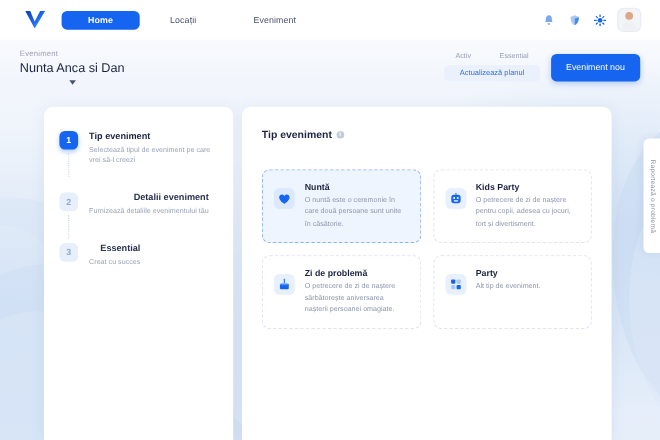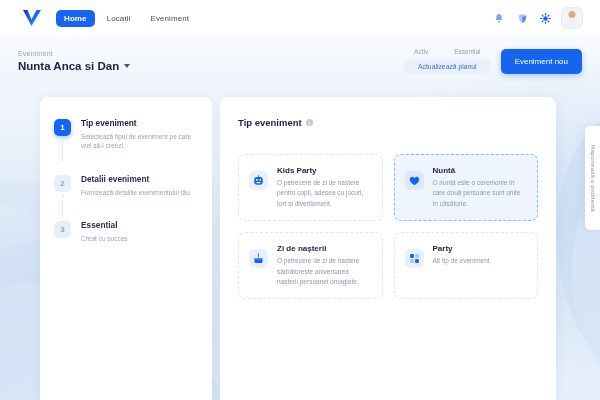--- a/index.html
+++ b/index.html
@@ -21,39 +21,39 @@
   
   .topbar {
     position: absolute; top: 0; left: 0; right: 0; height: 36px;
     background: #ffffff;
     display: flex; align-items: center; padding: 0 12px;
     z-index: 5;
   }
   .logo { width: 26px; height: 22px; margin-left: 8px; margin-right: 10px; display:flex; align-items:center; }
   .navlinks { display: flex; align-items: center; gap: 4px; }
   .navlink {
-    font-size: 8px; color: #47506b; padding: 4px 8px; border-radius: 5px;
+    font-size: 8px; color: #47506b; padding: 4px 24px; border-radius: 5px;
     letter-spacing: .1px; white-space: nowrap;
   }
   .navlink.active { background: #1565f0; color: #ffffff; font-weight: 600; }
   .topright { margin-left: auto; display: flex; align-items: center; gap: 11px; padding-right: 6px; }
   .ticon { width: 12px; height: 12px; display: flex; align-items: center; justify-content: center; }
   .avwrap { position: relative; width:20px; height:20px; border-radius:5px; overflow:hidden; background:#f3f4f7; box-shadow:0 0 0 1px #e7eaf1; }
   .avwrap .sh { position:absolute; left:50%; transform:translateX(-50%); }
   .avwrap .ahead { top:3px; width:7px; height:7px; border-radius:50%; background:#dba988; }
   .avwrap .atorso { bottom:0; width:14px; height:9px; border-radius:7px 7px 0 0; background:#f0f1f4; }
 
   
   .subheader {
     position: absolute; top: 36px; left: 0; right: 0; height: 50px;
     display: flex; align-items: center; padding: 0 18px;
     z-index: 4;
   }
   .ev-label { font-size: 7px; color: #9aa3b8; margin-bottom: 3px; letter-spacing: .2px; }
-  .ev-title { font-size: 11.5px; font-weight: 700; color: #1b2340; display: flex; align-items: center; gap: 5px; }
+  .ev-title { font-size: 11.5px; font-weight: 400; color: #1b2340; display: flex; align-items: center; gap: 5px; flex-direction: column; }
   .caret { border-left: 3.2px solid transparent; border-right: 3.2px solid transparent; border-top: 4px solid #4a5370; display:inline-block; }
   .sh-right { margin-left: auto; display: flex; align-items: center; gap: 10px; justify-content: space-between; }
   .plancol { display: flex; flex-direction: column; align-items: center; }
   .planrow { display: flex; align-items: center; gap: 26px; }
   .plan-k { font-size: 6.5px; color: #97a0b5; }
   .plan-v { font-size: 6.5px; color: #97a0b5; }
   .upgrade {
     margin-top: 4px; font-size: 6.8px; color: #2f6fe4; background: #eaf1fd;
     padding: 4px 14px; border-radius: 4px; white-space: nowrap;
   }
@@ -82,21 +82,21 @@
   .step { display: flex; gap: 10px; position: relative; }
   .step + .step { margin-top: 6px; }
   .bullet {
     width: 17px; height: 17px; border-radius: 5px; flex: 0 0 17px;
     display: flex; align-items: center; justify-content: center;
     font-size: 8px; font-weight: 700;
   }
   .bullet.on { background: #1565f0; color: #fff; box-shadow: 0 2px 5px rgba(21,101,240,.35); }
   .bullet.off { background: #e7effb; color: #8aa6d4; }
   .step-title { font-size: 8.3px; font-weight: 700; color: #1b2340; line-height: 1.2; }
-  .step-title.off { color: #28304d; }
+  .step-title.off { color: #28304d; text-align: right; }
   .step-desc { font-size: 6.5px; color: #9aa3b8; line-height: 1.45; margin-top: 3px; max-width: 120px; }
   .connector {
     position: absolute; left: 8px; width: 0; height: 22px;
     border-left: 1.2px dotted #cdd8ea;
   }
 
   
   .panel-title { font-size: 9.5px; font-weight: 700; color: #1b2340; display: flex; align-items: center; gap: 4px; }
   .info-dot {
     width: 7px; height: 7px; border-radius: 50%; background: #c2cbdc;
@@ -247,59 +247,59 @@
     </div>
 
     <div class="right-panel">
       <div class="panel-title">
         <span>Tip eveniment</span>
         <span class="info-dot">i</span>
       </div>
 
       <div class="cards">
 
+        <div class="card selected">
+          <div class="card-ico">
+            <svg width="11" height="10" viewBox="0 0 12 11">
+                <path d="M6 10.2 C6 10.2 0.8 7.2 0.8 3.9 C0.8 2.1 2.1 0.9 3.6 0.9 C4.7 0.9 5.6 1.6 6 2.4 C6.4 1.6 7.3 0.9 8.4 0.9 C9.9 0.9 11.2 2.1 11.2 3.9 C11.2 7.2 6 10.2 6 10.2 Z" fill="#1565f0"></path>
+              </svg>
+          </div>
+          <div>
+            <div class="card-name">Nuntă</div>
+            <div class="card-desc">O nuntă este o ceremonie în care două persoane sunt unite în căsătorie.</div>
+          </div>
+        </div>
+
         <div class="card">
           <div class="card-ico">
             <svg width="11" height="11" viewBox="0 0 12 12">
                 <rect x="1.4" y="2.2" width="9.2" height="8.4" rx="2.6" fill="#1565f0"></rect>
                 <circle cx="4.2" cy="5.4" r="1" fill="#fff"></circle>
                 <circle cx="7.8" cy="5.4" r="1" fill="#fff"></circle>
                 <rect x="3.8" y="7.6" width="4.4" height="1.3" rx=".65" fill="#fff"></rect>
                 <rect x="5.5" y="0.4" width="1" height="1.8" fill="#1565f0"></rect>
               </svg>
           </div>
           <div>
             <div class="card-name">Kids Party</div>
             <div class="card-desc">O petrecere de zi de naștere pentru copii, adesea cu jocuri, tort și divertisment.</div>
           </div>
         </div>
 
-        <div class="card selected">
-          <div class="card-ico">
-            <svg width="11" height="10" viewBox="0 0 12 11">
-                <path d="M6 10.2 C6 10.2 0.8 7.2 0.8 3.9 C0.8 2.1 2.1 0.9 3.6 0.9 C4.7 0.9 5.6 1.6 6 2.4 C6.4 1.6 7.3 0.9 8.4 0.9 C9.9 0.9 11.2 2.1 11.2 3.9 C11.2 7.2 6 10.2 6 10.2 Z" fill="#1565f0"></path>
-              </svg>
-          </div>
-          <div>
-            <div class="card-name">Nuntă</div>
-            <div class="card-desc">O nuntă este o ceremonie în care două persoane sunt unite în căsătorie.</div>
-          </div>
-        </div>
-
         <div class="card">
           <div class="card-ico">
             <svg width="11" height="11" viewBox="0 0 12 12">
                 <rect x="1.6" y="5.4" width="8.8" height="5.4" rx="1.2" fill="#1565f0"></rect>
                 <rect x="1.6" y="5.4" width="8.8" height="1.6" rx=".8" fill="#4f8df5"></rect>
                 <rect x="5.5" y="1.6" width="1" height="3.2" fill="#1565f0"></rect>
                 <circle cx="6" cy="1.2" r=".9" fill="#4f8df5"></circle>
               </svg>
           </div>
           <div>
-            <div class="card-name">Zi de nașterii</div>
+            <div class="card-name">Zi de problemă</div>
             <div class="card-desc">O petrecere de zi de naștere sărbătorește aniversarea nașterii persoanei omagiate.</div>
           </div>
         </div>
 
         <div class="card">
           <div class="card-ico">
             <svg width="11" height="11" viewBox="0 0 12 12">
                 <rect x="1.2" y="1.2" width="4.2" height="4.2" rx="1" fill="#1565f0"></rect>
                 <rect x="6.6" y="1.2" width="4.2" height="4.2" rx="1" fill="#a9c8f4"></rect>
                 <rect x="1.2" y="6.6" width="4.2" height="4.2" rx="1" fill="#a9c8f4"></rect>

